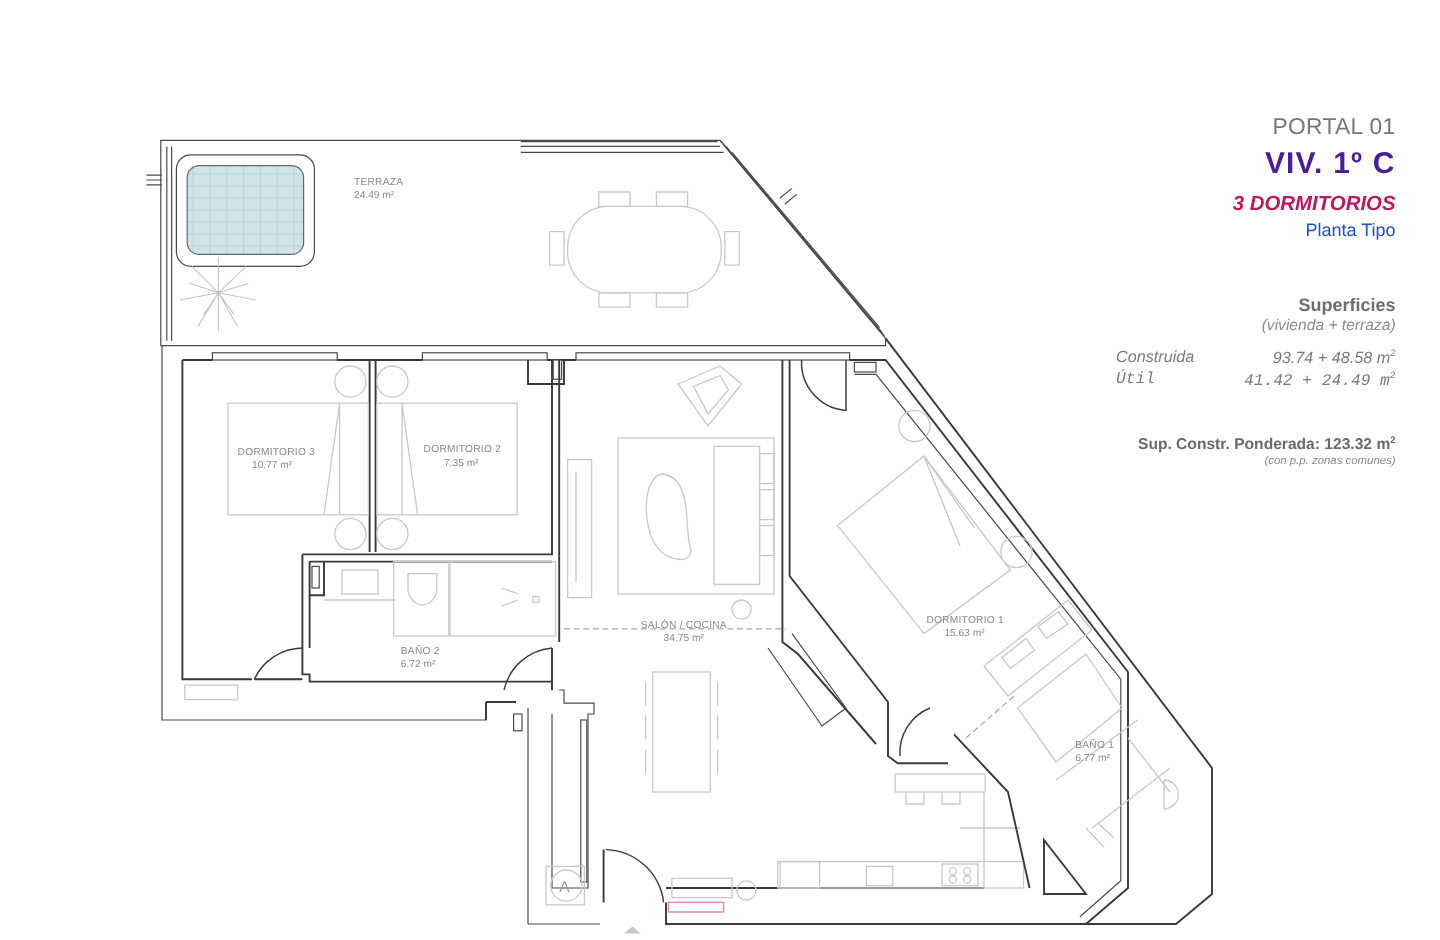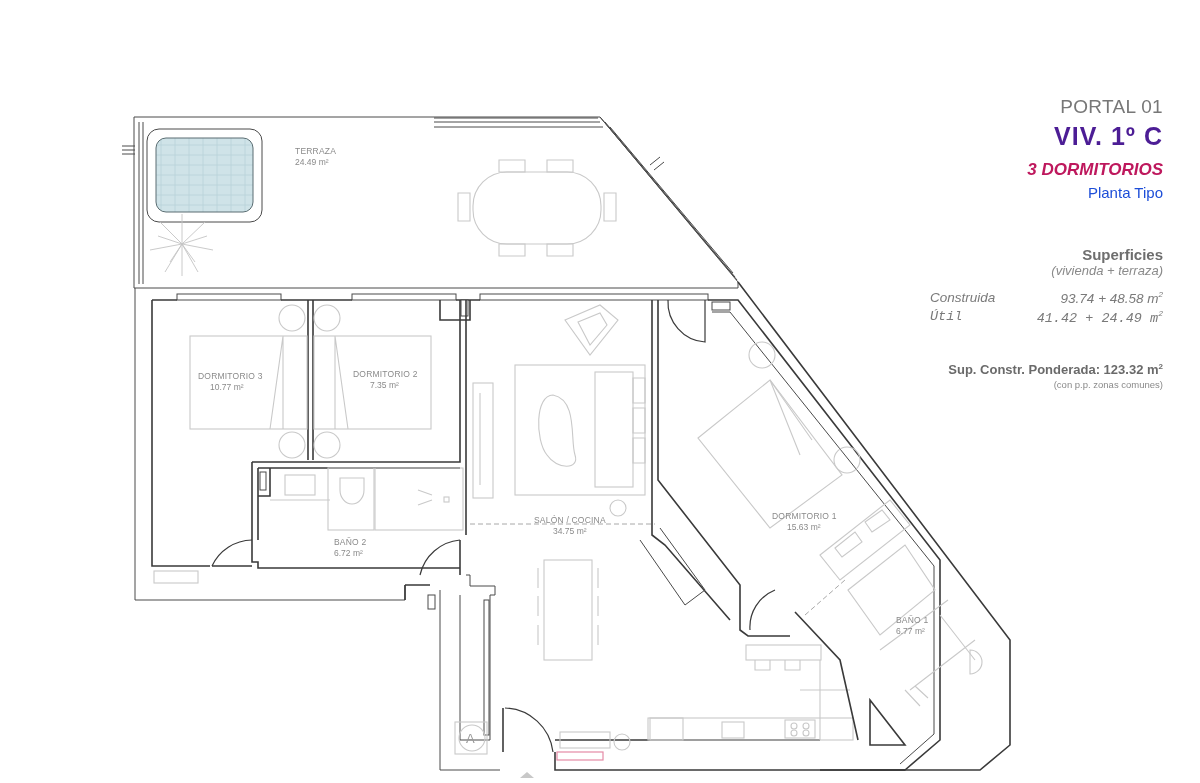--- a/index.html
+++ b/index.html
@@ -20,21 +20,21 @@
   .dorms { top: 160px; font-size: 17px; font-weight: 700; font-style: italic; color: #be185d; }
   .planta { top: 184px; font-size: 15px; color: #1d4ed8; }
   .sup-title { top: 246px; font-size: 15px; font-weight: 700; color: #6e6e6e; }
   .sup-sub { top: 263px; font-size: 13px; font-style: italic; color: #8a8a8a; }
   .sup-row { position: absolute; left: 930px; width: 233px; font-family: "Liberation Sans", sans-serif; font-style: italic; font-size: 13.5px; color: #7a7a7a; display: flex; justify-content: space-between; }
   .sup-row .val sup { font-size: 8px; }
   .row-con { top: 290px; }
   .row-util { top: 309px; font-family: Liberation Mono, monospace; }
   .pond { top: 362px; font-size: 13px; font-weight: 700; color: #6a6a6a; }
   .pond sup { font-size: 8px; }
-  .pond-sub { top: 379px; font-size: 9.5px; color: #8a8a8a; }
+  .pond-sub { top: 379px; font-size: 9.5px; font-style: italic; color: #8a8a8a; }
 </style>
 </head>
 <body>
 
 <svg id="plan" viewBox="0 0 1200 783" xmlns="http://www.w3.org/2000/svg">
   <defs>
     <pattern id="tiles" width="14" height="10" patternUnits="userSpaceOnUse">
       <rect width="14" height="10" fill="#cfe3e8"></rect>
       <path d="M0 5 H7 V0 M7 10 V5 H14" stroke="#b7d2d9" stroke-width="0.8" fill="none"></path>
     </pattern>

